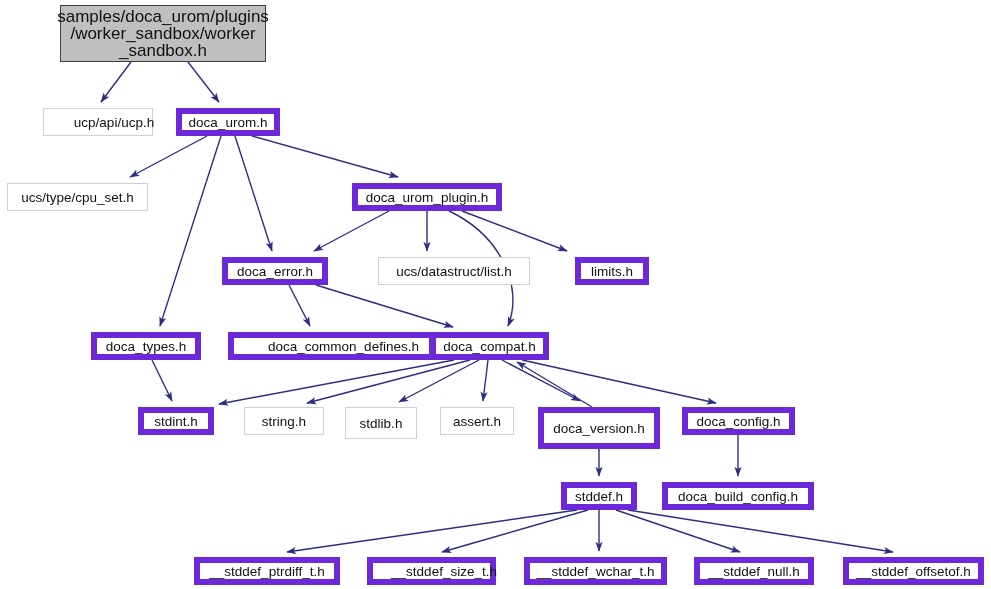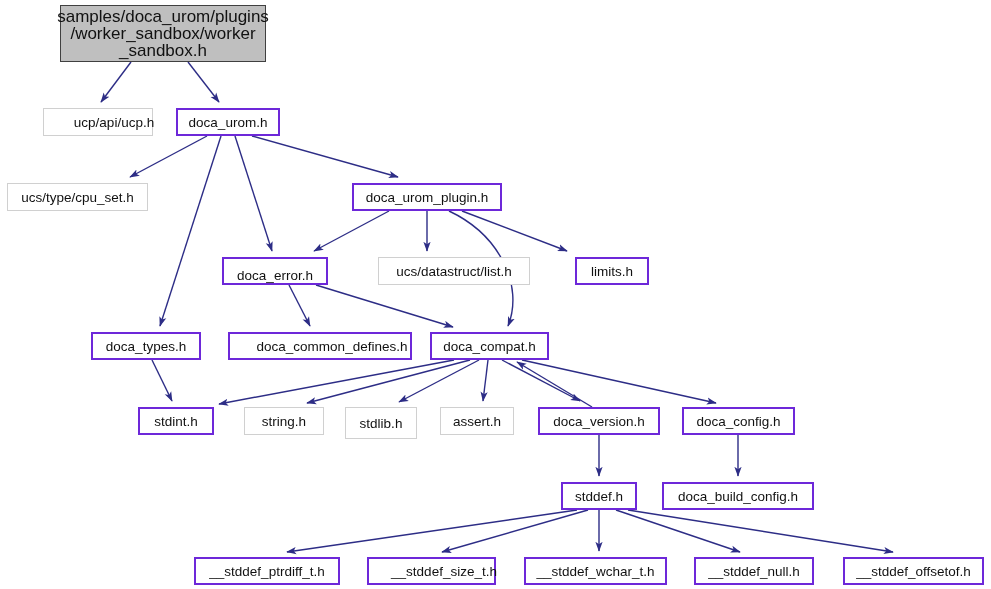--- a/index.html
+++ b/index.html
@@ -25,21 +25,21 @@
     pointer-events: none;
   }
   .node {
     position: absolute;
     box-sizing: border-box;
     display: flex;
     align-items: center;
     justify-content: center;
     text-align: center;
     background: #ffffff;
-    border: 2px solid #6d28d9;
+    border: 6px solid #6d28d9;
     color: #111111;
     font-size: 13.5px;
     line-height: 15px;
     white-space: pre-line;
     letter-spacing: 0px;
     z-index: 2;
   }
   .node.root {
     background: #bfbfbf;
     border: 1px solid #404040;
@@ -103,27 +103,27 @@
 /worker_sandbox/worker
 _sandbox.h</span></div>
       <div class="node leaf" style="left: 43px; top: 108px; width: 110px; height: 28px; padding-left: 32px;"><span class="node-label">ucp/api/ucp.h</span></div>
       <div class="node" style="left: 176px; top: 108px; width: 104px; height: 28px;"><span class="node-label">doca_urom.h</span></div>
       <div class="node leaf" style="left: 7px; top: 183px; width: 141px; height: 28px;"><span class="node-label">ucs/type/cpu_set.h</span></div>
       <div class="node" style="left: 352px; top: 183px; width: 150px; height: 28px;"><span class="node-label">doca_urom_plugin.h</span></div>
       <div class="node" style="left: 222px; top: 257px; width: 106px; height: 28px; align-items: flex-end;"><span class="node-label">doca_error.h</span></div>
       <div class="node leaf" style="left: 350px; top: 257px; width: 152px; height: 28px; margin-left: 28px;"><span class="node-label">ucs/datastruct/list.h</span></div>
       <div class="node" style="left: 575px; top: 257px; width: 74px; height: 28px;"><span class="node-label">limits.h</span></div>
       <div class="node" style="left: 91px; top: 332px; width: 110px; height: 28px;"><span class="node-label">doca_types.h</span></div>
-      <div class="node" style="left: 228px; top: 332px; width: 184px; height: 28px; padding-left: 24px;"><span class="node-label">doca_common_defines.h</span></div>
+      <div class="node" style="left: 228px; top: 332px; width: 207px; height: 28px; padding-left: 24px;"><span class="node-label">doca_common_defines.h</span></div>
       <div class="node" style="left: 430px; top: 332px; width: 119px; height: 28px;"><span class="node-label">doca_compat.h</span></div>
       <div class="node" style="left: 138px; top: 407px; width: 76px; height: 28px;"><span class="node-label">stdint.h</span></div>
       <div class="node leaf" style="left: 244px; top: 407px; width: 80px; height: 28px;"><span class="node-label">string.h</span></div>
       <div class="node leaf" style="left: 345px; top: 407px; width: 72px; height: 32px;"><span class="node-label">stdlib.h</span></div>
       <div class="node leaf" style="left: 440px; top: 407px; width: 74px; height: 28px;"><span class="node-label">assert.h</span></div>
-      <div class="node" style="left: 538px; top: 407px; width: 122px; height: 28px;"><span class="node-label">doca_version.h</span></div>
+      <div class="node" style="left: 538px; top: 407px; width: 122px; height: 42px;"><span class="node-label">doca_version.h</span></div>
       <div class="node" style="left: 682px; top: 407px; width: 113px; height: 28px;"><span class="node-label">doca_config.h</span></div>
       <div class="node" style="left: 561px; top: 482px; width: 76px; height: 28px;"><span class="node-label">stddef.h</span></div>
       <div class="node" style="left: 662px; top: 482px; width: 152px; height: 28px;"><span class="node-label">doca_build_config.h</span></div>
       <div class="node" style="left: 194px; top: 557px; width: 146px; height: 28px;"><span class="node-label">__stddef_ptrdiff_t.h</span></div>
       <div class="node" style="left: 367px; top: 557px; width: 129px; height: 28px; padding-left: 25px;"><span class="node-label">__stddef_size_t.h</span></div>
       <div class="node" style="left: 524px; top: 557px; width: 143px; height: 28px;"><span class="node-label">__stddef_wchar_t.h</span></div>
       <div class="node" style="left: 694px; top: 557px; width: 120px; height: 28px;"><span class="node-label">__stddef_null.h</span></div>
       <div class="node" style="left: 843px; top: 557px; width: 141px; height: 28px;"><span class="node-label">__stddef_offsetof.h</span></div>
     </div>
 

